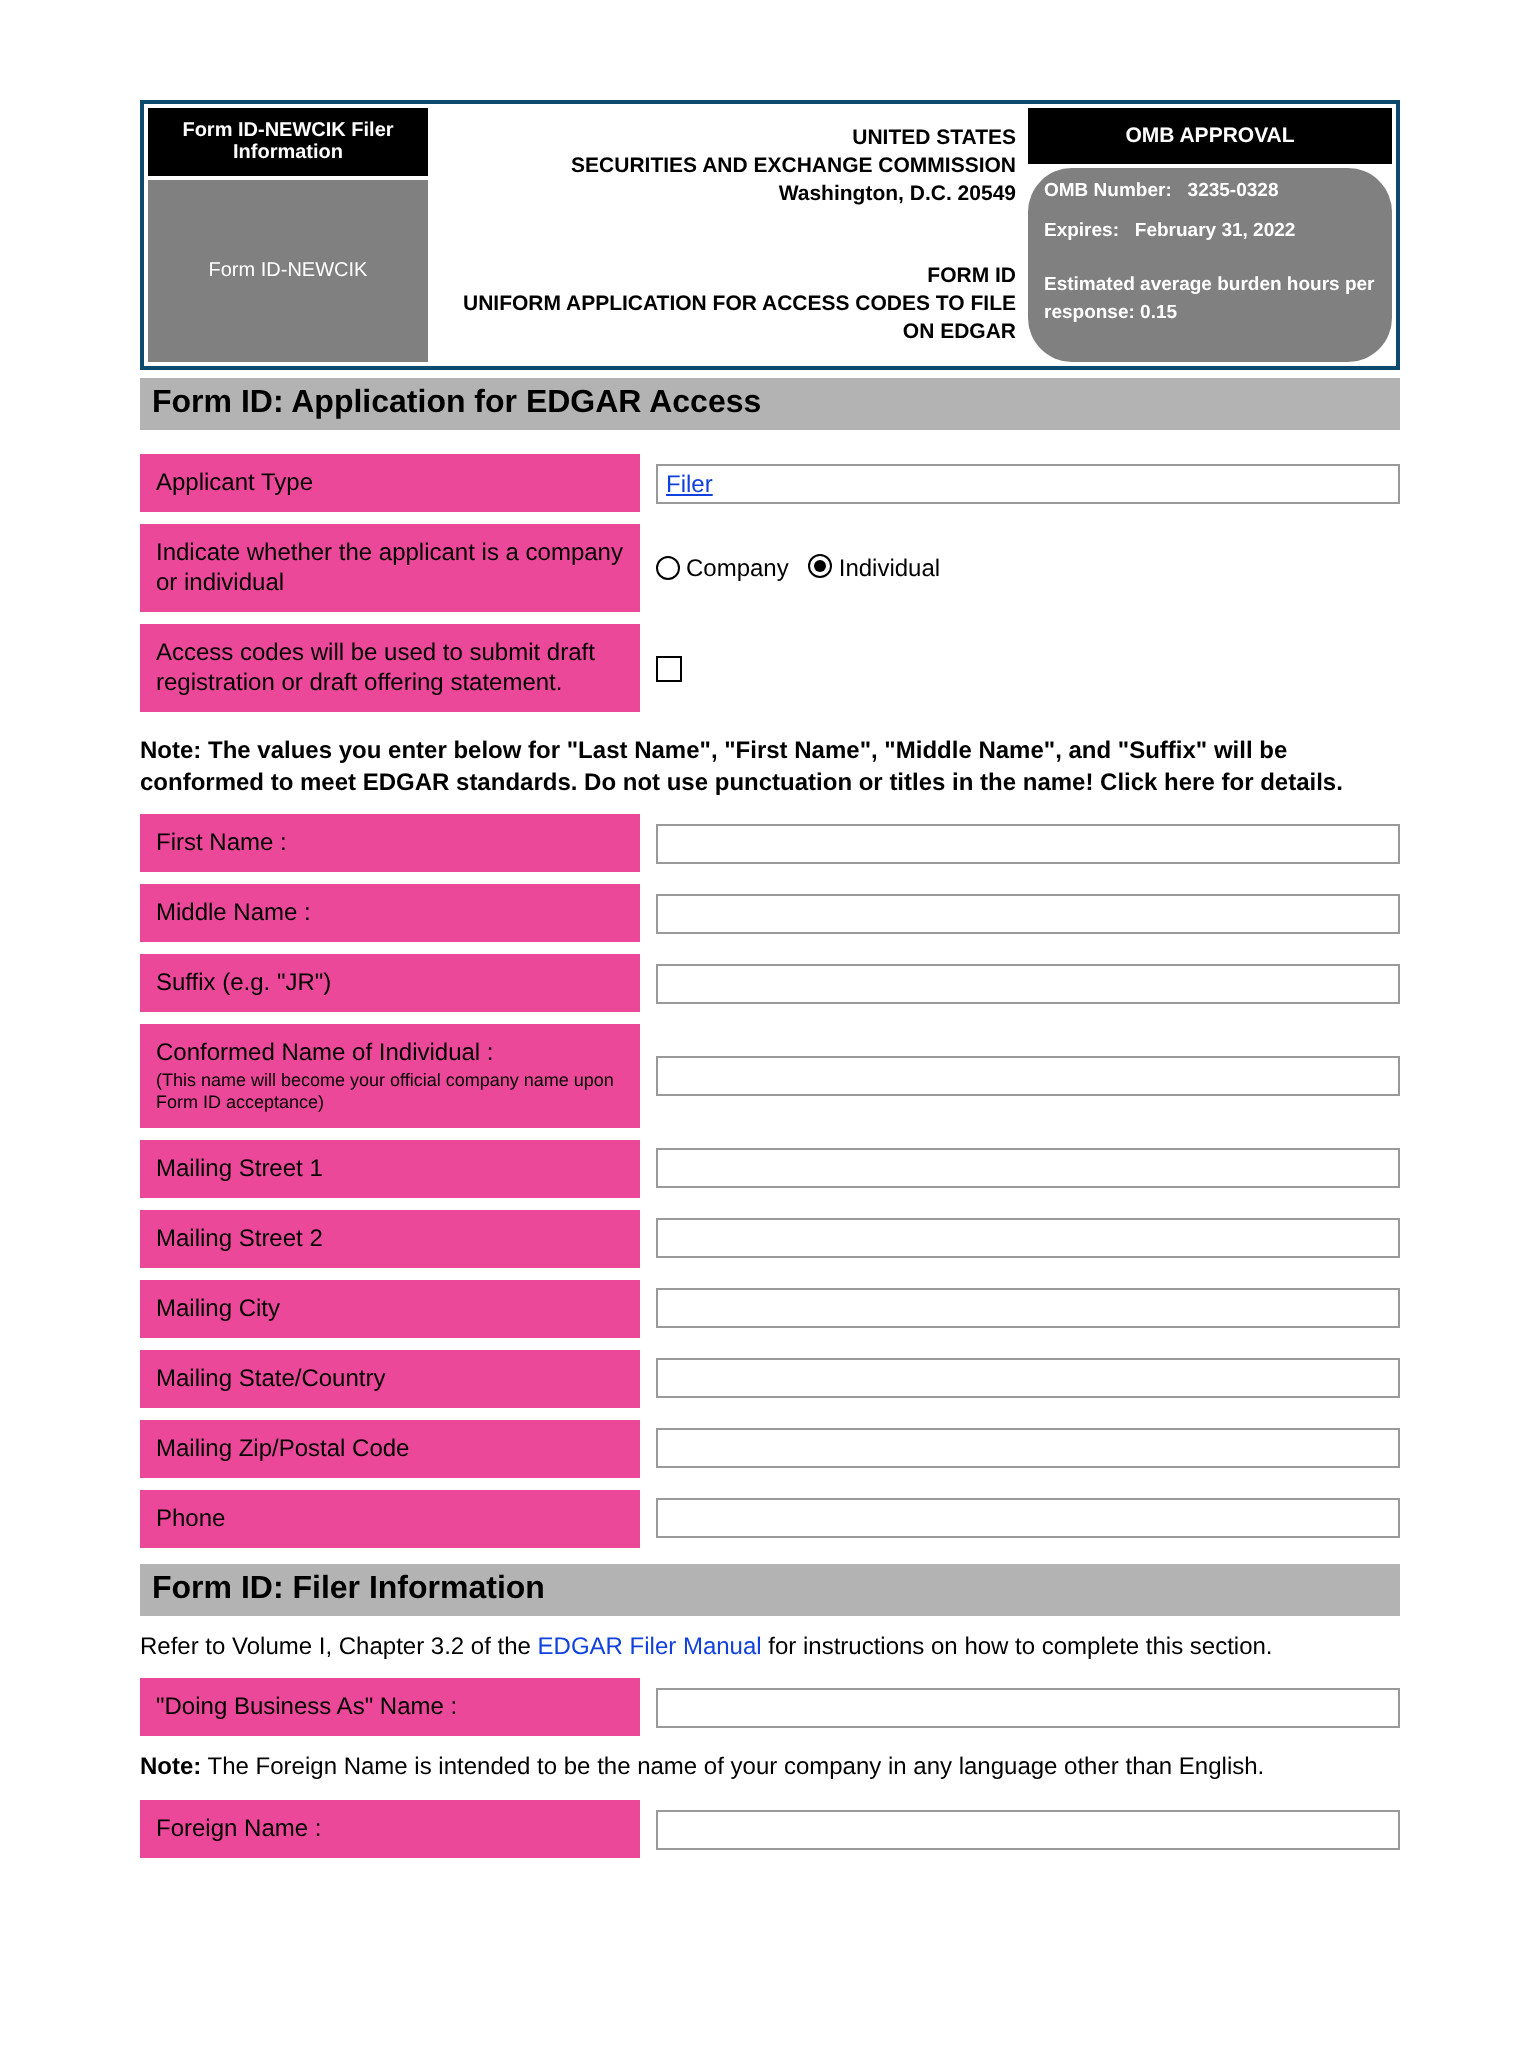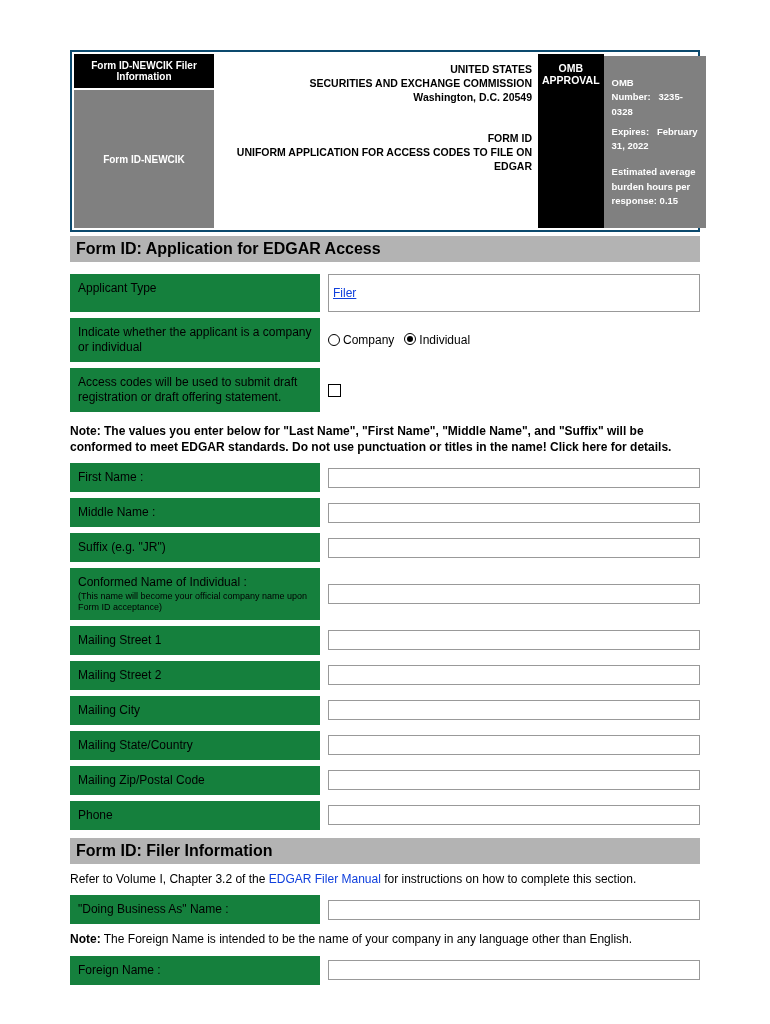--- a/index.html
+++ b/index.html
@@ -28,76 +28,77 @@
     color: #fff;
     text-align: center;
     font-weight: bold;
     font-size: 10px;
     padding: 6px 4px;
   }
   .header-left-bot {
     background: #808080;
     color: #fff;
     text-align: left;
-    font-weight: bold;
+    font-weight: normal;
     font-size: 10px;
     flex: 1;
     display: flex;
     align-items: center;
     justify-content: center;
     margin-top: 2px;
     padding: 20px 4px;
   }
   .header-mid {
     flex: 1;
     text-align: right;
     padding: 8px 6px;
     font-weight: bold;
     font-size: 10.5px;
     line-height: 1.35;
   }
   .header-mid .block2 { margin-top: 26px; }
   .header-right {
-    width: 158px;
-    display: flex;
-    flex-direction: row;
+    width: 182px;
+    display: flex;
+    flex-direction: column;
   }
   .header-right-top {
     background: #000;
     color: #fff;
     text-align: center;
     font-weight: bold;
     font-size: 10.5px;
     padding: 8px 4px;
   }
   .header-right-bot {
     background: #808080;
     color: #fff;
     font-size: 9.5px;
     flex: 1;
     margin-top: 2px;
-    padding: 20px 8px;
+    padding: 5px 8px;
     line-height: 1.5;
     font-weight: bold;
+    border-radius: 22px;
   }
   .section-title {
     background: #b3b3b3;
     font-weight: bold;
     font-size: 16px;
     padding: 4px 6px;
     margin-top: 4px;
   }
   .row {
     display: flex;
     margin-top: 6px;
     align-items: stretch;
   }
   .row-label {
     width: 250px;
-    background: #15803d;
+    background: #ec4899;
     padding: 7px 8px;
     font-size: 12px;
     line-height: 1.25;
   }
   .row-label .sub {
     font-size: 9px;
     line-height: 1.2;
     display: block;
     margin-top: 1px;
   }
@@ -110,21 +111,21 @@
   .text-input {
     width: 100%;
     height: 20px;
     border: 1px solid #999;
     background: #fff;
     font-size: 12px;
     padding: 0 4px;
   }
   .blue-val {
     width: 100%;
-    height: 38px;
+    height: 20px;
     border: 1px solid #999;
     color: #1040dd;
     font-size: 12px;
     padding: 2px 4px;
     display: flex;
     align-items: center;
     text-decoration: underline;
   }
   .radio-group {
     display: flex;

